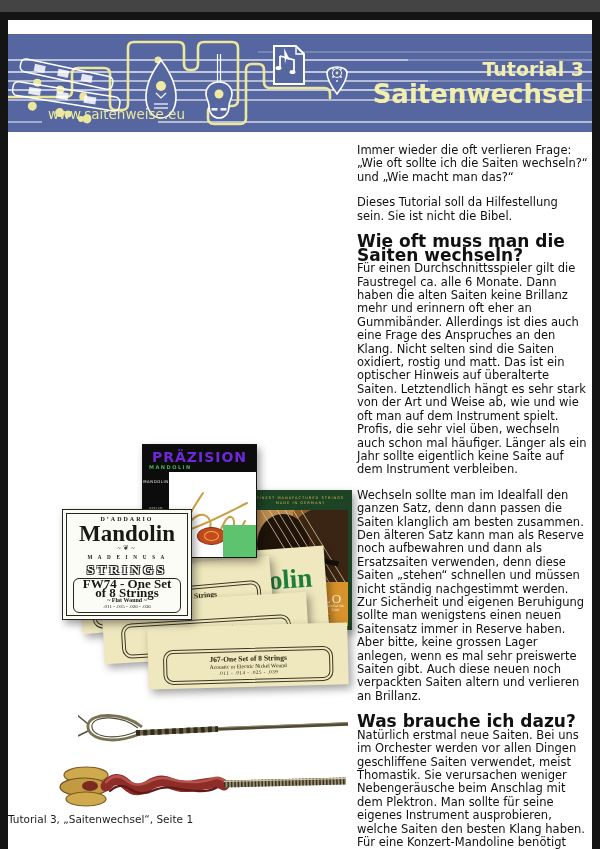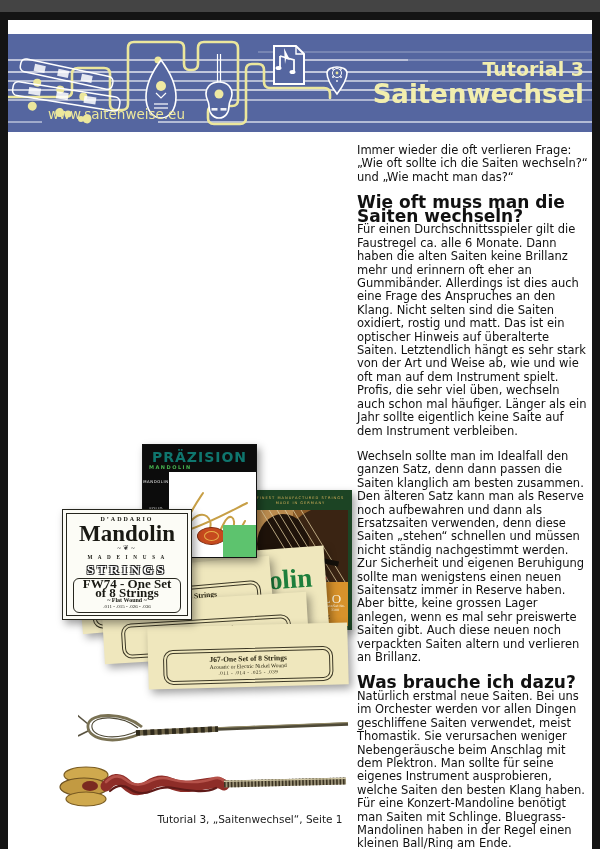--- a/index.html
+++ b/index.html
@@ -40,21 +40,21 @@
       text-shadow:-1px -1px 0 #222,1px -1px 0 #222,-1px 1px 0 #222,1px 1px 0 #222;}
   #fw74 .lblbox{position:absolute;left:10px;right:10px;bottom:6px;border:1px solid #26261e;border-radius:6px;
       padding:1px 2px 2px 2px;}
   #fw74 .lblbox .l1{font-size:13px;font-weight:bold;line-height:8.5px;}
   #fw74 .lblbox .l2{font-size:6px;line-height:7px;font-weight:bold;}
   #fw74 .lblbox .l3{font-size:5px;line-height:6px;}
 
   
   #praez{left:142px;top:432px;width:113px;height:112px;background:#ffffff;border:1px solid #111;z-index:6;}
   #praez .topband{position:absolute;left:0;top:0;right:0;height:27px;background:#0c0c0c;}
-  #praez .title{position:absolute;left:0;right:0;top:4px;text-align:center;color:#0f766e;font-weight:bold;
+  #praez .title{position:absolute;left:0;right:0;top:4px;text-align:center;color:#6d28d9;font-weight:bold;
       font-size:14px;letter-spacing:1px;}
   #praez .subtitle{position:absolute;left:6px;top:19px;color:#46b250;font-size:5px;font-weight:bold;letter-spacing:1.5px;}
   #praez .sidebar{position:absolute;left:0;top:27px;bottom:0;width:26px;background:#0c0c0c;color:#eee;
       text-align:center;}
   #praez .side1{position:absolute;top:7px;left:0;right:0;font-size:3.8px;letter-spacing:.6px;}
   #praez .side2{position:absolute;top:34px;left:3px;right:3px;font-size:3.8px;line-height:5px;letter-spacing:.4px;}
   #praez .logobox{position:absolute;bottom:5px;left:3px;width:18px;height:21px;background:#f4f4ee;color:#111;
       font-family:"Liberation Serif",serif;font-size:3.4px;line-height:4.2px;font-weight:bold;padding-top:2px;}
   #praez .seal{position:absolute;left:54px;top:82px;width:27px;height:16px;border-radius:50%;
       background:#c64a1e;border:1px solid #7e2a10;}
@@ -91,21 +91,21 @@
       font-family:"Liberation Serif",serif;font-size:6.5px;letter-spacing:2.5px;font-weight:bold;}
   #fisoma .sq{position:absolute;left:4px;width:4px;height:4px;background:#f6efdd;}
   #fisoma .setno{position:absolute;right:2px;top:110px;width:22px;color:#fdf6e2;font-size:3.2px;line-height:4px;
       text-align:center;}
 
   
   #loopstring{left:78px;top:692px;width:272px;height:44px;z-index:1;}
   #ballstring{left:56px;top:740px;width:292px;height:64px;z-index:1;}
 
   
-  #footer{left:8px;top:801px;width:484px;text-align:center;font-size:10.5px;color:#1c1c1c;}
+  #footer{left:8px;top:801px;width:484px;text-align:left;font-size:10.5px;color:#1c1c1c;}
 </style>
 </head>
 <body>
 
 <div id="frame">
   <div id="pagebg"></div>
 
   <div id="banner" class="abs">
     <svg width="584" height="98" viewBox="0 0 584 98">
       <rect width="584" height="98" fill="#5566a0"></rect>
@@ -195,20 +195,21 @@
       <text x="576" y="42" text-anchor="end" font-size="19" font-weight="bold" fill="#f2eeae">Tutorial 3</text>
       <text x="576" y="69" text-anchor="end" font-size="26" font-weight="bold" fill="#f2eeae">Saitenwechsel</text>
       <text x="40" y="85" font-size="13.5" fill="#ece79c">www.saitenweise.eu</text>
     </svg>
   </div>
 
   <div id="column" class="abs">
     <p class="preline">Immer wieder die oft verlieren Frage:
 „Wie oft sollte ich die Saiten wechseln?“
 und „Wie macht man das?“</p>
+    <p>Dieses Tutorial soll da Hilfestellung sein. Sie ist nicht die Bibel.</p>
     <h3>Wie oft muss man die Saiten wechseln?</h3>
     <p>Für einen Durchschnittsspieler gilt die Faustregel ca. alle 6 Monate. Dann haben die alten Saiten keine Brillanz mehr und erinnern oft eher an Gummibänder. Allerdings ist dies auch eine Frage des Anspruches an den Klang. Nicht selten sind die Saiten oxidiert, rostig und matt. Das ist ein optischer Hinweis auf überalterte Saiten. Letztendlich hängt es sehr stark von der Art und Weise ab, wie und wie oft man auf dem Instrument spielt. Profis, die sehr viel üben, wechseln auch schon mal häufiger. Länger als ein Jahr sollte eigentlich keine Saite auf dem Instrument verbleiben.</p>
     <p>Wechseln sollte man im Idealfall den ganzen Satz, denn dann passen die Saiten klanglich am besten zusammen. Den älteren Satz kann man als Reserve noch aufbewahren und dann als Ersatzsaiten verwenden, denn diese Saiten „stehen“ schnellen und müssen nicht ständig nachgestimmt werden. Zur Sicherheit und eigenen Beruhigung sollte man wenigstens einen neuen Saitensatz immer in Reserve haben. Aber bitte, keine grossen Lager anlegen, wenn es mal sehr preiswerte Saiten gibt. Auch diese neuen noch verpackten Saiten altern und verlieren an Brillanz.</p>
     <h3>Was brauche ich dazu?</h3>
     <p class="tight">Natürlich erstmal neue Saiten. Bei uns im Orchester werden vor allen Dingen geschliffene Saiten verwendet, meist Thomastik. Sie verursachen weniger Nebengeräusche beim Anschlag mit dem Plektron. Man sollte für seine eigenes Instrument ausprobieren, welche Saiten den besten Klang haben. Für eine Konzert-Mandoline benötigt man Saiten mit Schlinge. Bluegrass-Mandolinen haben in der Regel einen kleinen Ball/Ring am Ende.</p>
   </div>
 
   <div id="fisoma" class="abs pkg">
     <div class="band">
       <div>FINEST MANUFACTURED STRINGS</div>

